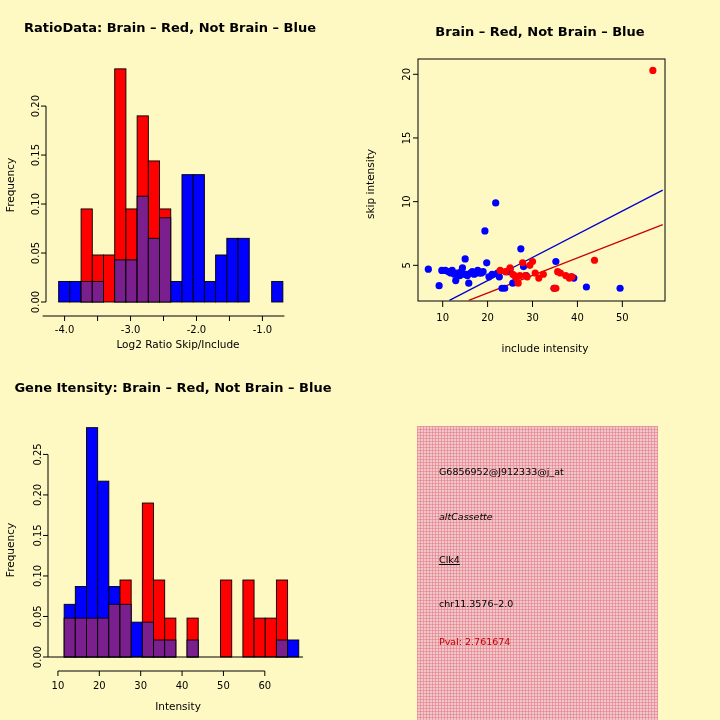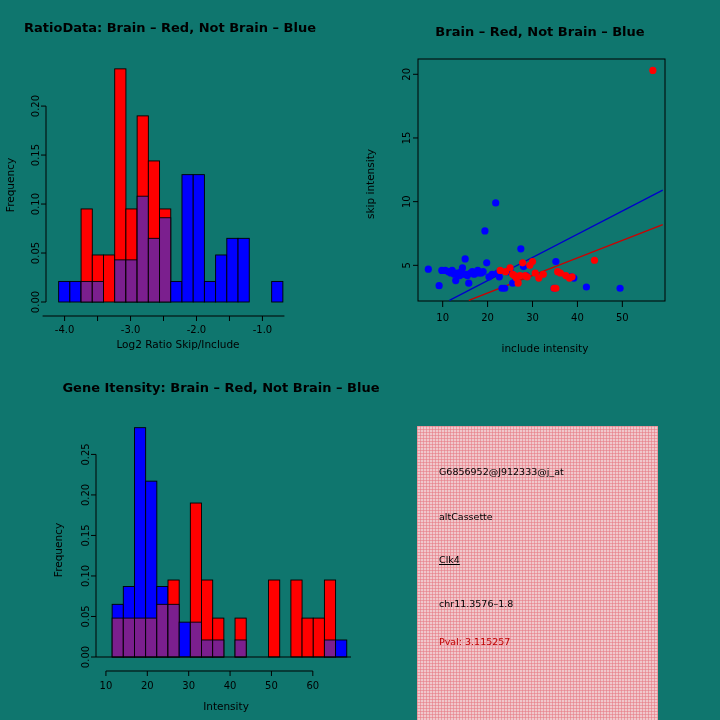--- a/index.html
+++ b/index.html
@@ -4,32 +4,32 @@
 <style>
   html, body {
     margin: 0;
     padding: 0;
     background: #ffffff;
   }
   #page {
     position: relative;
     width: 720px;
     height: 720px;
-    background: #0f766e;
+    background: #fef9c3;
     font-family: "DejaVu Sans", sans-serif;
     overflow: hidden;
   }
   .panel {
     position: absolute;
     width: 360px;
     height: 360px;
   }
   #panel-ratio   { left: 0;   top: 0;   }
   #panel-scatter { left: 360px; top: 4px; }
-  #panel-gene    { left: 0;   top: 360px; padding-left: 48px; }
+  #panel-gene    { left: 0;   top: 360px; }
   #panel-info    { left: 360px; top: 360px; }
 
   svg { display: block; }
 
   .ttl {
     font-family: "DejaVu Sans", sans-serif;
     font-size: 13px;
     font-weight: bold;
     fill: #000000;
     text-anchor: middle;
@@ -60,21 +60,21 @@
   }
   .info-line {
     position: absolute;
     left: 22px;
     font-family: "DejaVu Sans", sans-serif;
     font-size: 9.5px;
     color: #000000;
     white-space: nowrap;
   }
   #info-id    { top: 40px; }
-  #info-type  { top: 85px; }
+  #info-type  { top: 85px; font-style: italic; }
   #info-gene  { top: 128px; text-decoration: underline; }
   #info-chr   { top: 172px; }
   #info-pval  { top: 210px; color: #c00000; }
 </style>
 </head>
 <body>
 
 <div id="page">
 
   <div class="panel" id="panel-ratio">
@@ -313,18 +313,18 @@
       <text class="axlab" x="178" y="350">Intensity</text>
       <text class="axlab" x="14" y="190" transform="rotate(-90 14 190)">Frequency</text>
     </svg>
   </div>
 
   <div class="panel" id="panel-info">
     <div id="infobox">
       <div class="info-line" id="info-id">G6856952@J912333@j_at</div>
       <div class="info-line" id="info-type">altCassette</div>
       <div class="info-line" id="info-gene">Clk4</div>
-      <div class="info-line" id="info-chr">chr11.3576–1.8</div>
-      <div class="info-line" id="info-pval">Pval: 3.115257</div>
+      <div class="info-line" id="info-chr">chr11.3576–2.0</div>
+      <div class="info-line" id="info-pval">Pval: 2.761674</div>
     </div>
   </div>
 
 </div>
 
 </body></html>

